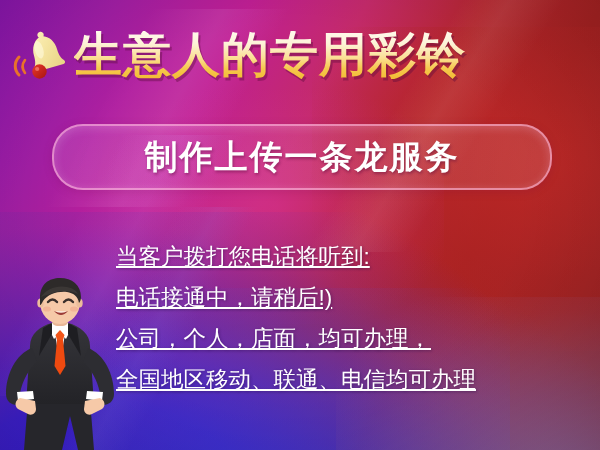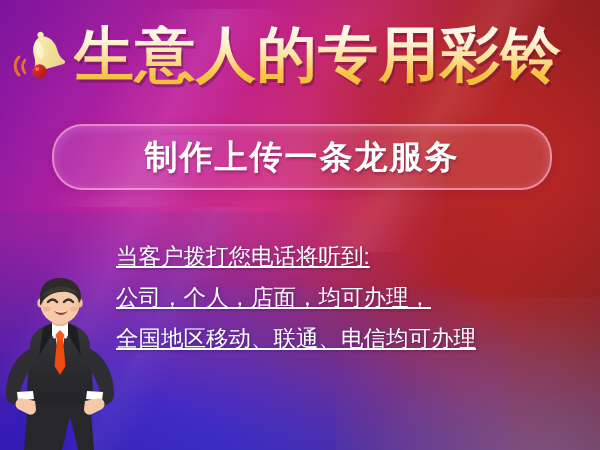--- a/index.html
+++ b/index.html
@@ -93,21 +93,21 @@
   
   .headline-row{
     position:absolute;left:0;top:16px;width:600px;height:78px;
     display:flex;align-items:center;
   }
   .bell-wrap{
     position:relative;width:60px;height:62px;margin-left:12px;flex:0 0 auto;
   }
   .headline{
     flex:1 1 auto;
-    font-size:60px;line-height:1;font-weight:bold;
+    font-size:48px;line-height:1;font-weight:bold;
     letter-spacing:1px;
     margin-left:2px;
     background:linear-gradient(180deg,#fff9ec 0%,#fdf3d8 26%,#fbdf94 56%,#f6c84e 78%,#f2bb34 100%);
     -webkit-background-clip:text;background-clip:text;
     color:transparent;-webkit-text-fill-color:transparent;
     filter:drop-shadow(2px 3px 0 rgba(92,10,60,.40));
     white-space:nowrap;
   }
 
   
@@ -196,20 +196,21 @@
 
     <div class="headline">生意人的专用彩铃</div>
   </div>
 
   <div class="pill">
     <div class="pill-text">制作上传一条龙服务</div>
   </div>
 
   <div class="body-copy">
     <div class="body-line">当客户拨打您电话将听到:</div>
+    <div class="body-line">电话接通中，请稍后!)</div>
     <div class="body-line">公司，个人，店面，均可办理，</div>
     <div class="body-line">全国地区移动、联通、电信均可办理</div>
   </div>
 
   <div class="man">
     <svg width="118" height="174" viewBox="0 0 118 174" aria-hidden="true">
       <defs>
         <linearGradient id="suitG" x1="0" y1="0" x2="0" y2="1">
           <stop offset="0%" stop-color="#35353a"></stop>
           <stop offset="100%" stop-color="#232327"></stop>

